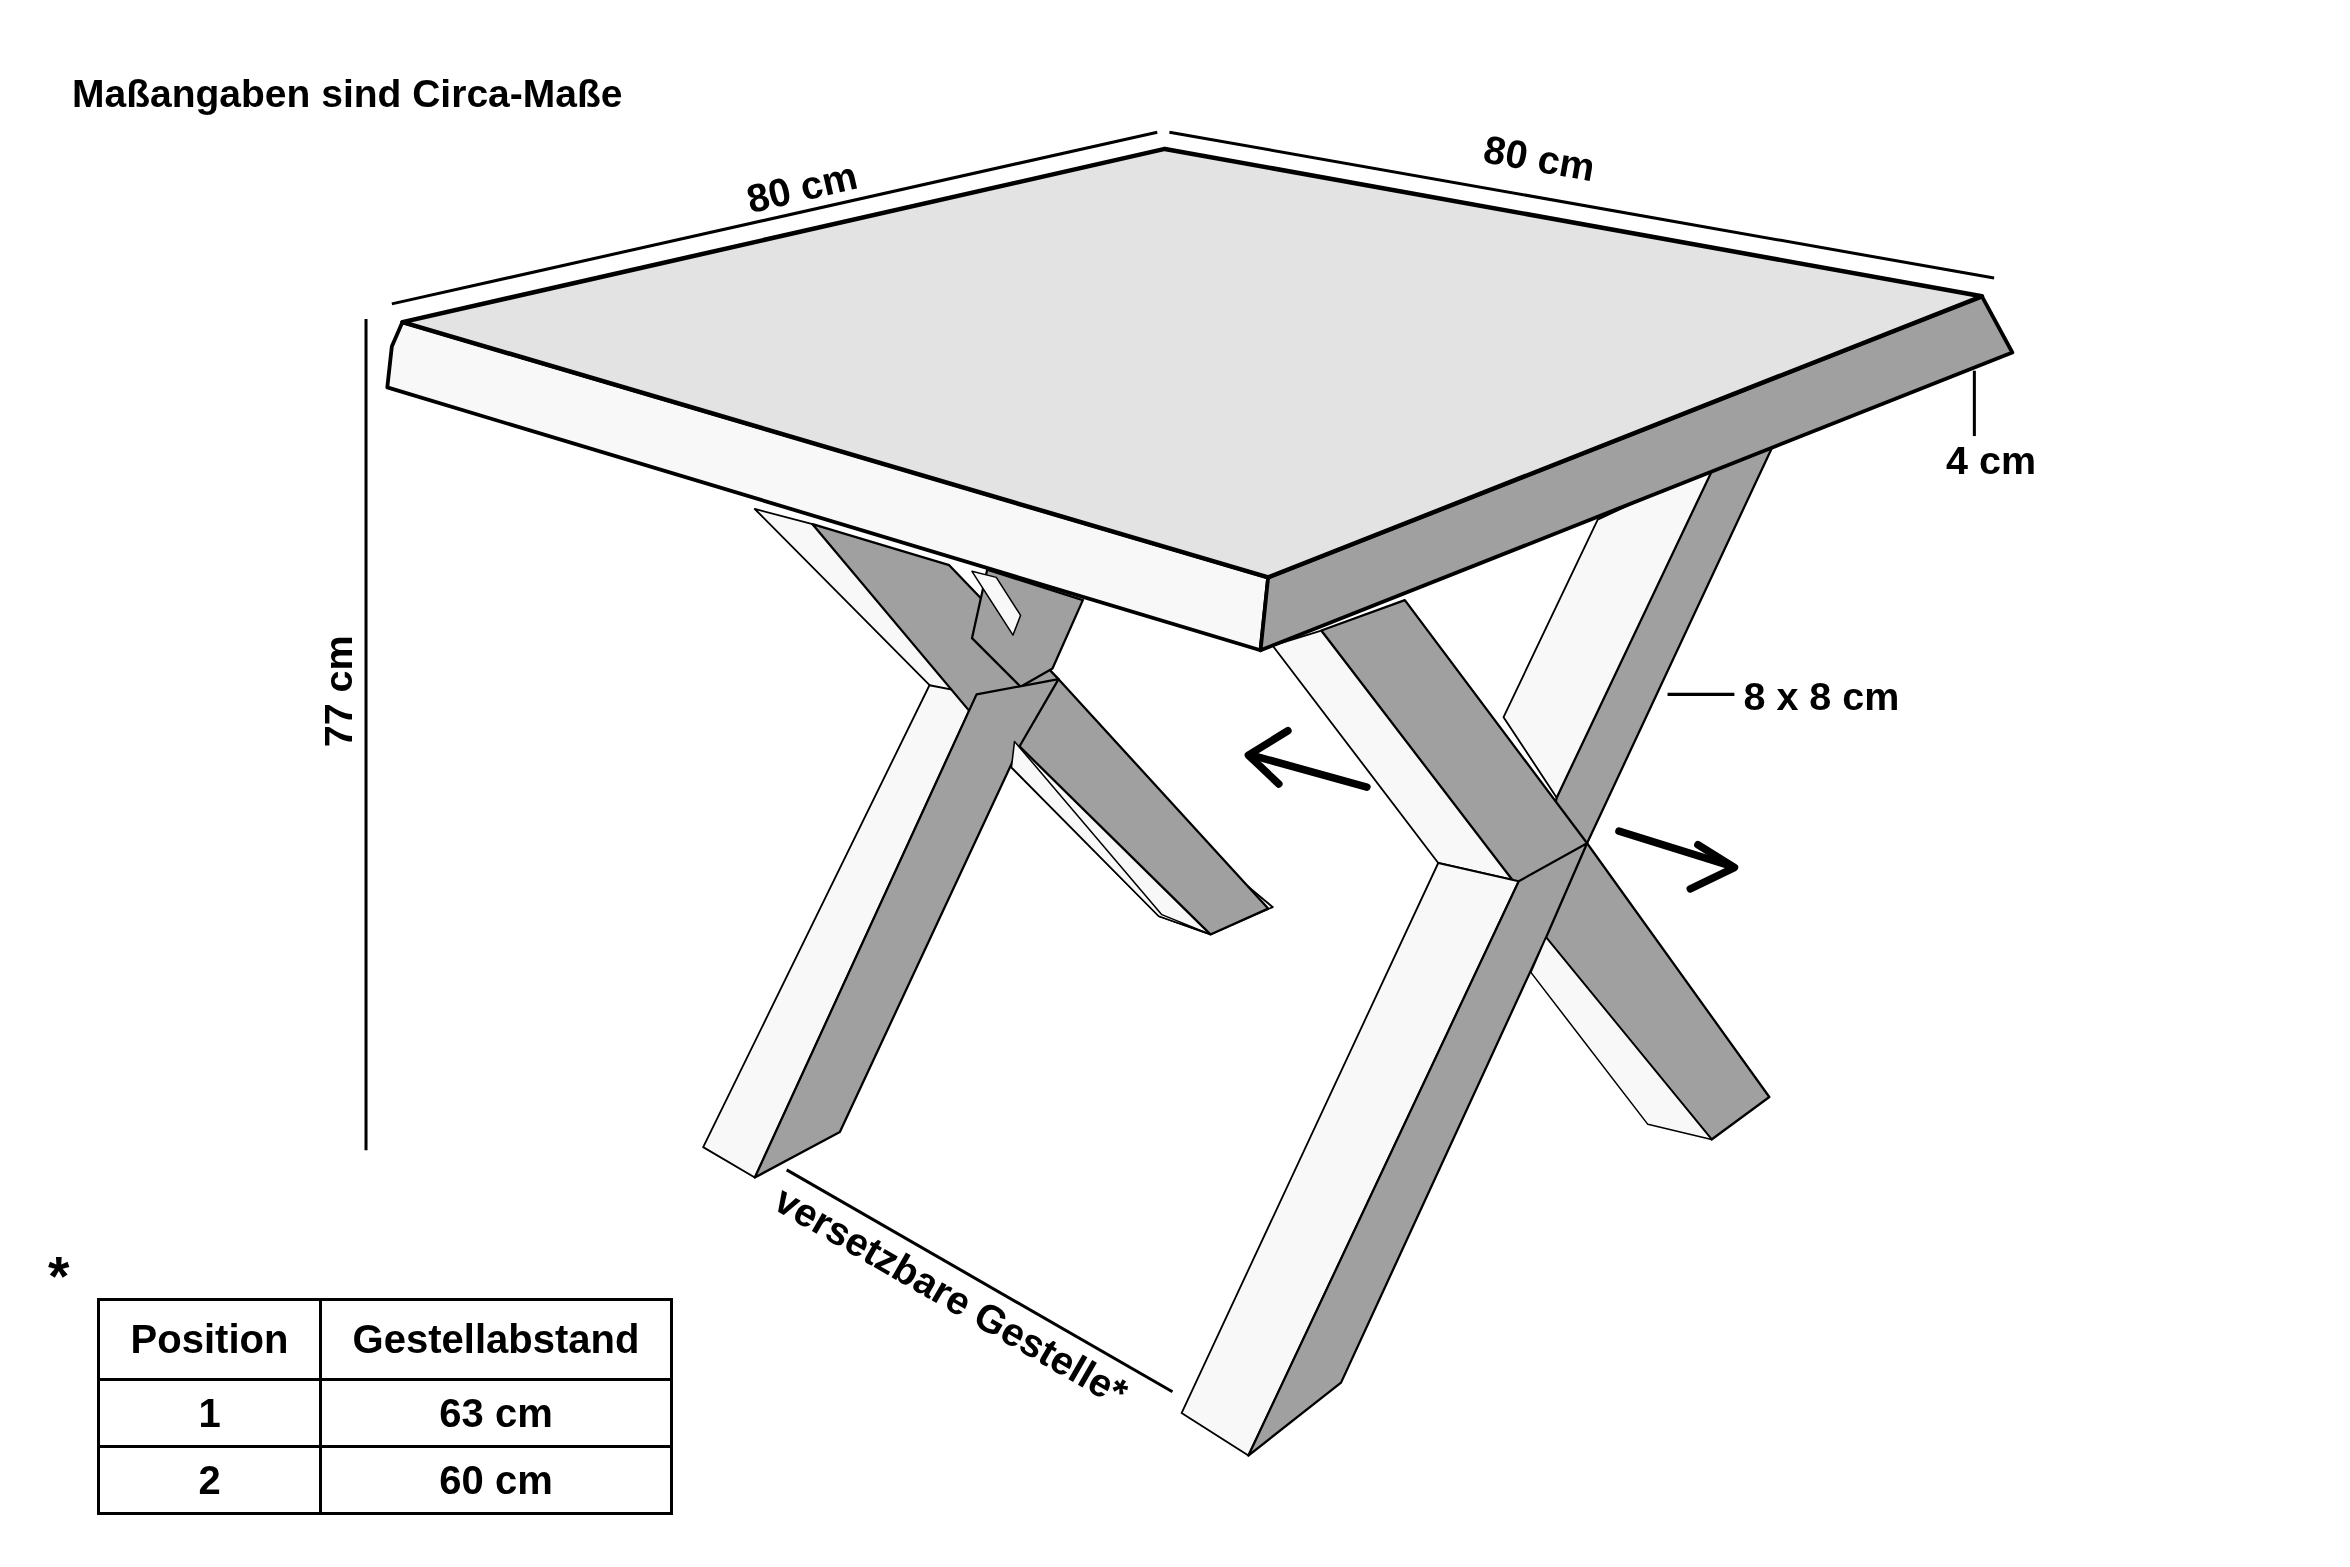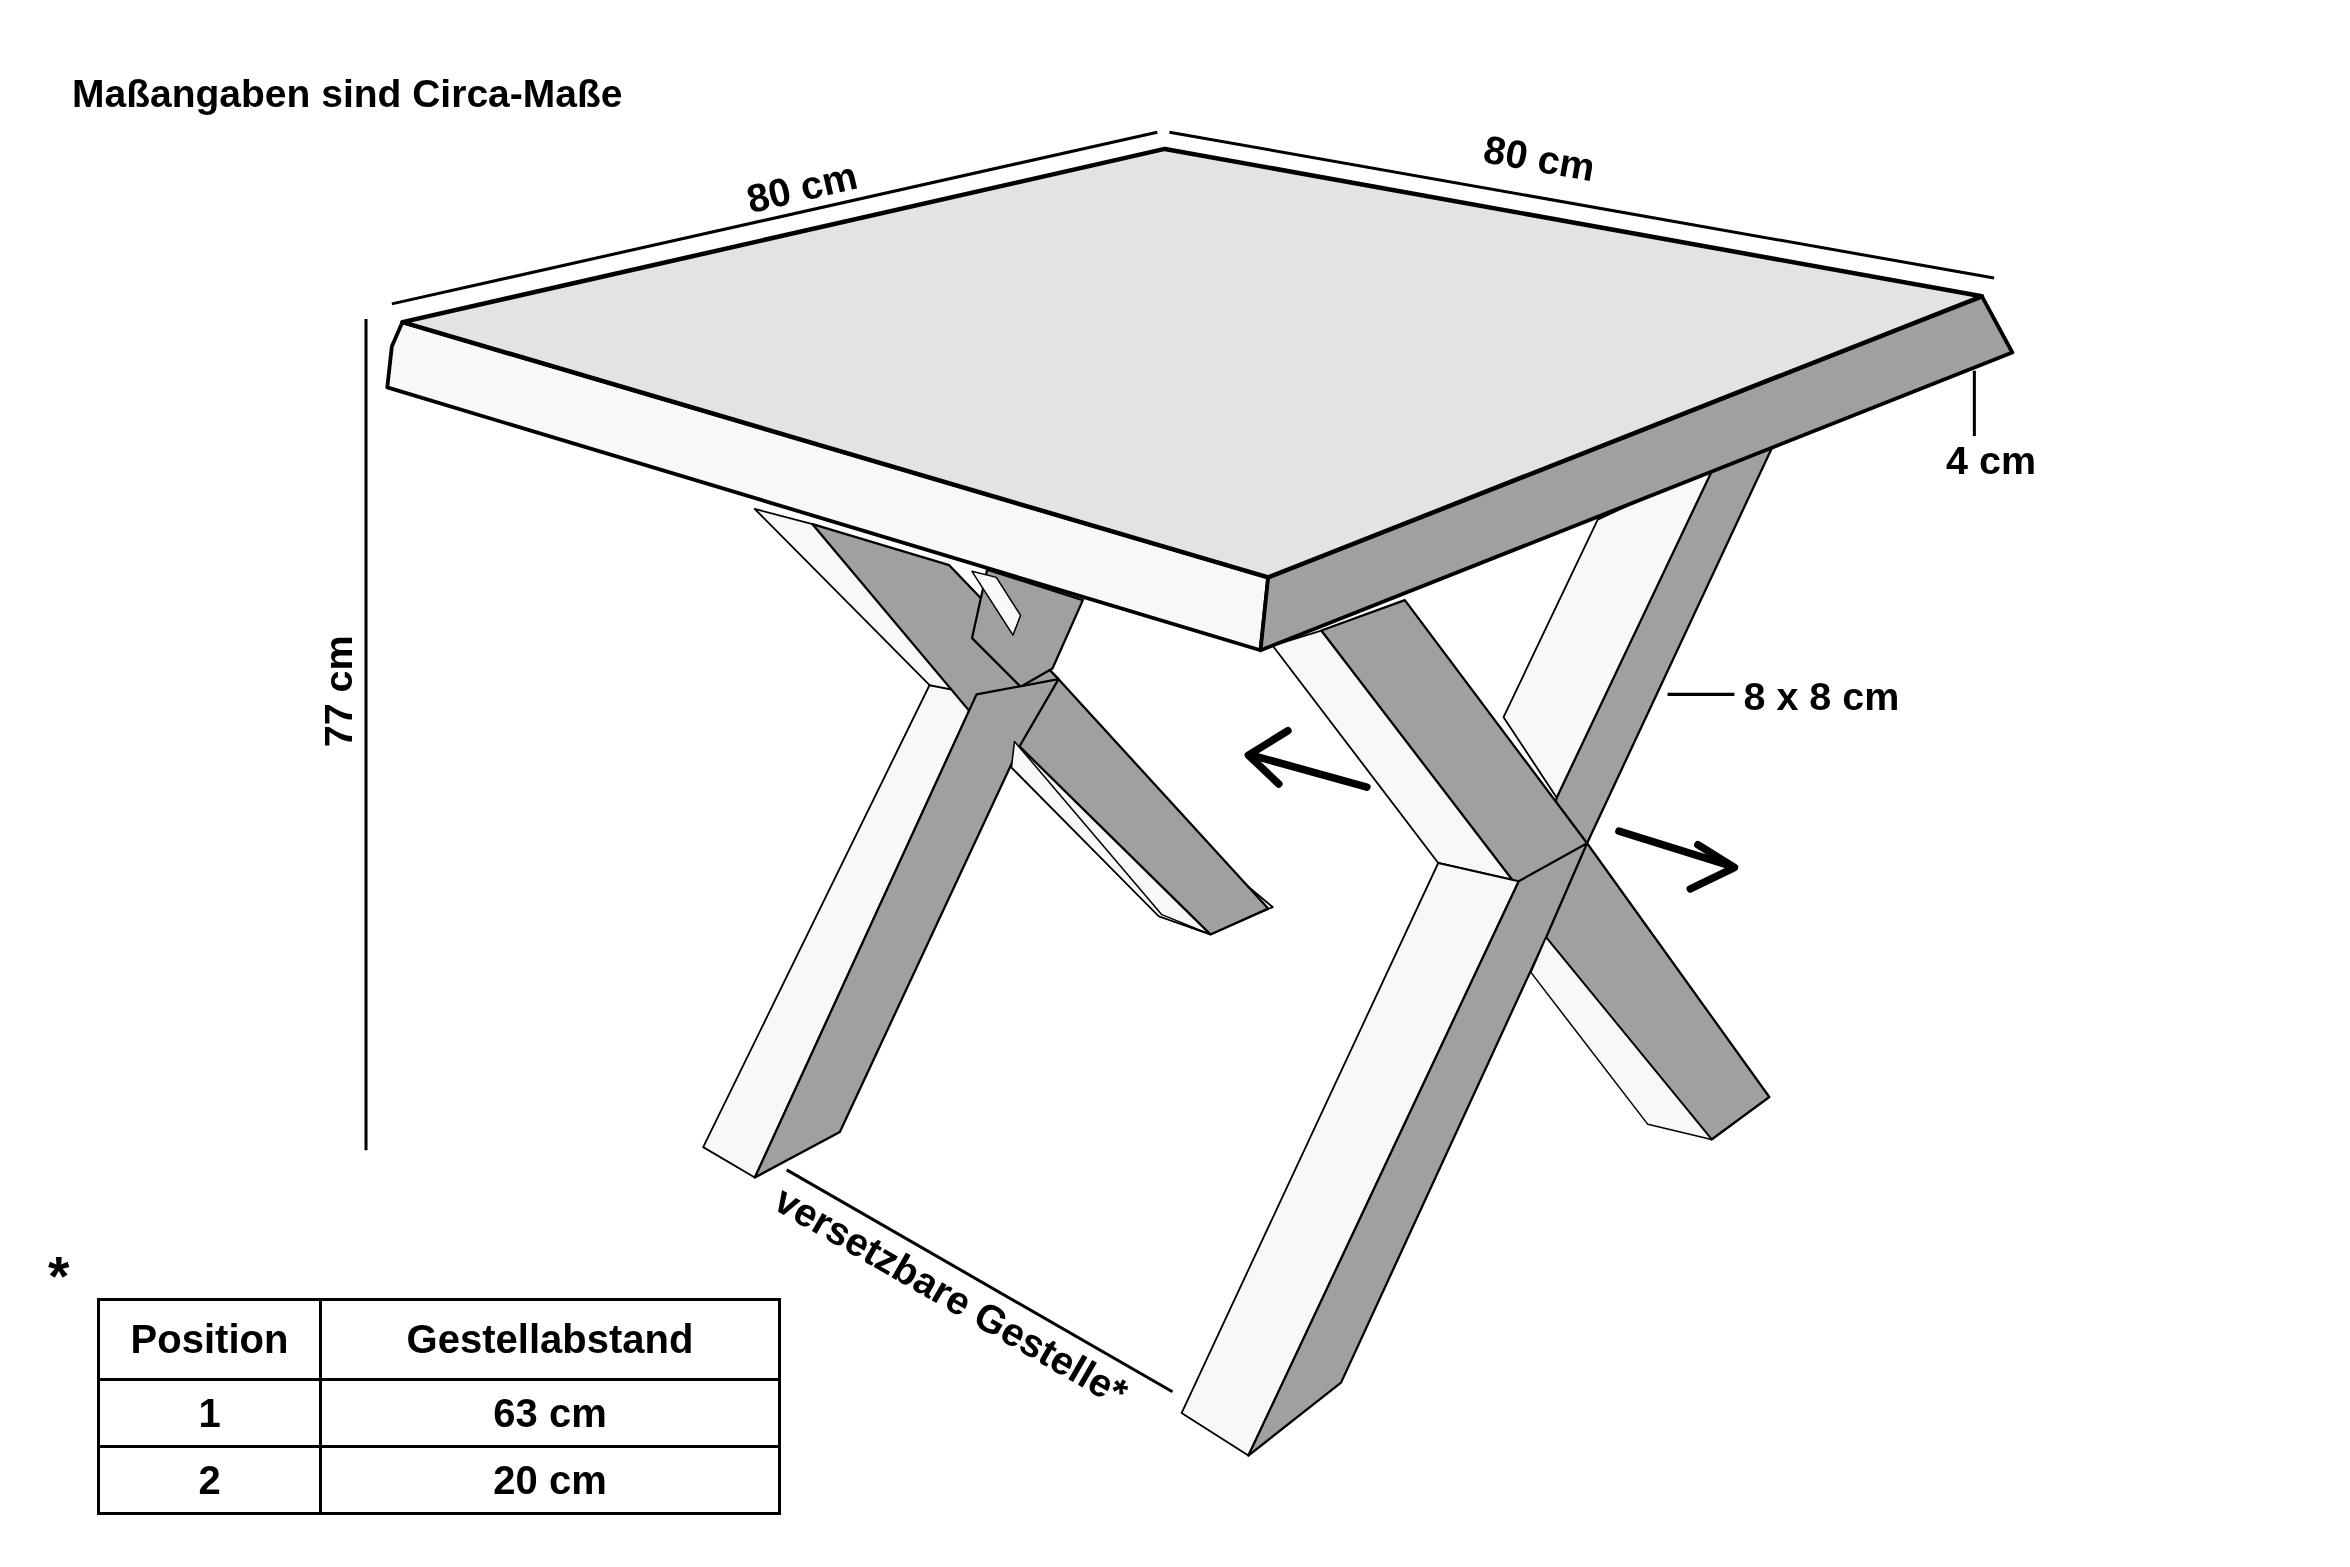--- a/index.html
+++ b/index.html
@@ -1,21 +1,21 @@
 <!DOCTYPE html>
 <html style="font-size:14.7px"><head>
 <meta charset="utf-8">
 <style>
   html,body{margin:0;padding:0;background:#ffffff;}
   body{width:2351px;height:1568px;position:relative;overflow:hidden;font-family:"Liberation Sans","DejaVu Sans",sans-serif;}
   #canvas{position:absolute;left:0;top:0;width:2351px;height:1568px;}
   svg text{font-family:"Liberation Sans","DejaVu Sans",sans-serif;font-weight:bold;fill:#000;}
   .title{position:absolute;left:72px;top:72px;font-size:39px;font-weight:bold;color:#000;white-space:nowrap;}
   .star{position:absolute;left:48px;top:1249px;font-size:55px;font-weight:bold;color:#000;line-height:1;}
-  table.spec{position:absolute;left:97px;top:1298px;width:684px;height:211px;border-collapse:collapse;}
+  table.spec{position:absolute;left:97px;top:1298px;width:576px;height:211px;border-collapse:collapse;}
   table.spec td, table.spec th{border:3.7px solid #000;text-align:center;font-size:40px;font-weight:bold;color:#000;padding:0;}
   table.spec th{height:77px;}
   table.spec td{height:64px;}
   table.spec .c1{width:219px;}
 </style>
 </head>
 <body>
 
 <div class="title">Maßangaben sind Circa-Maße</div>
 
@@ -101,17 +101,17 @@
       <tr>
     <th class="c1">Position</th>
     <th>Gestellabstand</th>
   </tr>
   <tr>
     <td class="c1">1</td>
     <td>63 cm</td>
   </tr>
   <tr>
     <td class="c1">2</td>
-    <td>20 cm</td>
+    <td>60 cm</td>
   </tr>
 </tbody>
   </table>
 
 
 </body></html>

